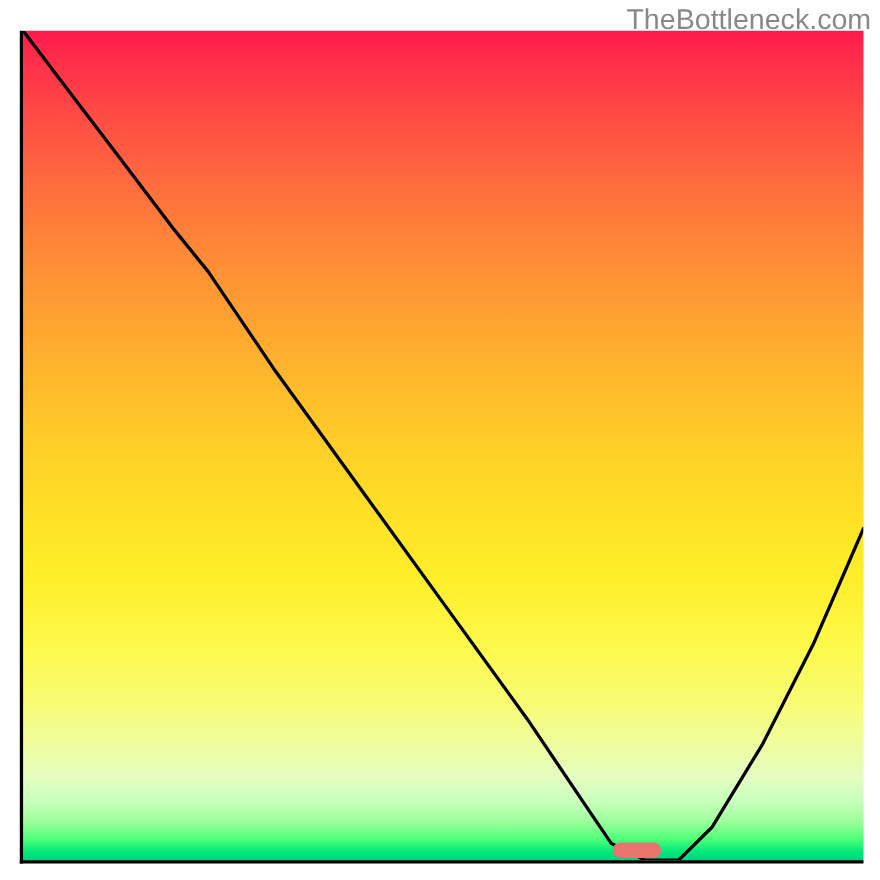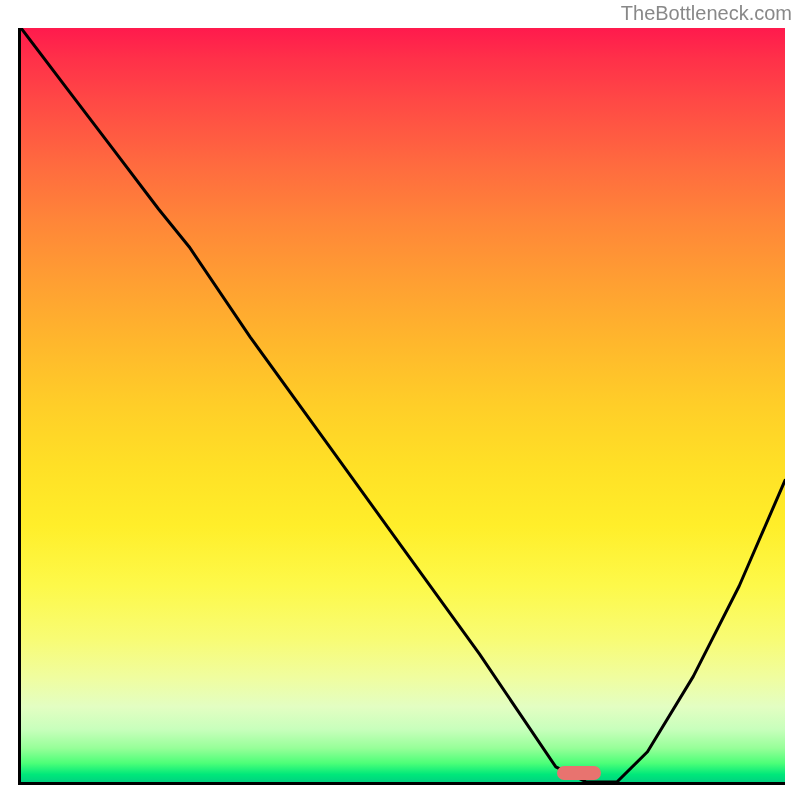--- a/index.html
+++ b/index.html
@@ -14,21 +14,21 @@
   .container {
     position: relative;
     width: 800px;
     height: 800px;
   }
   .watermark {
     position: absolute;
     top: 2px;
     right: 8px;
     color: #888888;
-    font-size: 20px;
+    font-size: 26px;
     font-weight: normal;
     z-index: 10;
   }
   .plot-area {
     position: absolute;
     left: 18px;
     top: 28px;
     width: 764px;
     height: 754px;
     border-left: 3px solid #000;

